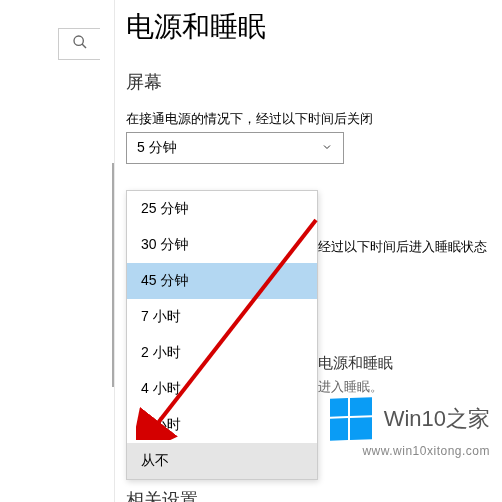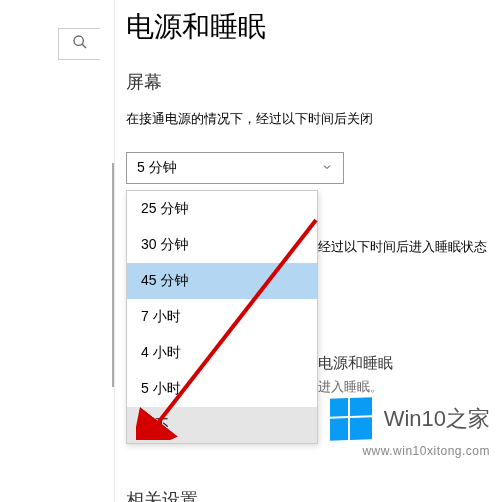--- a/index.html
+++ b/index.html
@@ -6,21 +6,21 @@
     body { width: 502px; height: 502px; background: #fff; overflow: hidden; position: relative; }
     
     .sidebar { position: absolute; left: 0; top: 0; width: 115px; height: 100%; background: #fff; border-right: 1px solid #e8e8e8; }
     .search-box { position: absolute; right: 14px; top: 28px; width: 42px; height: 32px; border: 1px solid #ccc; border-right: none; display: flex; align-items: center; justify-content: center; background: #fff; }
     .search-icon svg { width: 16px; height: 16px; stroke: #666; }
     .sidebar-indicator { position: absolute; left: 112px; top: 163px; width: 2px; height: 224px; background: #aaa; }
     
     .main { position: absolute; left: 126px; top: 0; right: 0; padding-top: 8px; }
     .page-title { font-size: 28px; font-weight: 400; color: #000; margin-bottom: 24px; }
     .section-title { font-size: 18px; font-weight: 400; color: #333; margin-bottom: 16px; }
-    .label-text { font-size: 13px; color: #000; margin-bottom: 24px; }
+    .label-text { font-size: 13px; color: #000; margin-bottom: 4px; }
     
     .dropdown-closed { width: 218px; height: 32px; border: 1px solid #999; display: flex; align-items: center; justify-content: space-between; padding: 0 10px; margin-bottom: 44px; }
     .dropdown-closed span { font-size: 14px; color: #000; }
     .chevron svg { width: 12px; height: 12px; stroke: #333; }
     
     .bg-label { position: absolute; left: 318px; top: 238px; font-size: 13px; color: #000; }
     .bg-label2 { position: absolute; left: 318px; top: 354px; font-size: 15px; color: #333; }
     .bg-label3 { position: absolute; left: 318px; top: 378px; font-size: 13px; color: #666; }
     
     .dropdown-open { position: absolute; left: 126px; top: 190px; width: 192px; background: #fff; border: 1px solid #ccc; box-shadow: 1px 2px 6px rgba(0,0,0,0.15); }
@@ -69,20 +69,21 @@
 
 <div class="bg-label">经过以下时间后进入睡眠状态</div>
 <div class="bg-label2">电源和睡眠</div>
 <div class="bg-label3">进入睡眠。</div>
 
 <div class="dropdown-open" id="dropdown-list">
     <div class="dropdown-option">25 分钟</div>
     <div class="dropdown-option">30 分钟</div>
     <div class="dropdown-option highlighted">45 分钟</div>
     <div class="dropdown-option">7 小时</div>
+    <div class="dropdown-option">2 小时</div>
     <div class="dropdown-option">4 小时</div>
     <div class="dropdown-option">5 小时</div>
     <div class="dropdown-option hover">从不</div>
   </div>
 
 <svg class="arrow" viewBox="0 0 190 230">
   <defs>
     <marker id="ah" markerWidth="12" markerHeight="12" refX="2" refY="6" orient="auto">
       <polygon points="0,0 12,6 0,12" fill="#d40000"></polygon>
     </marker>

